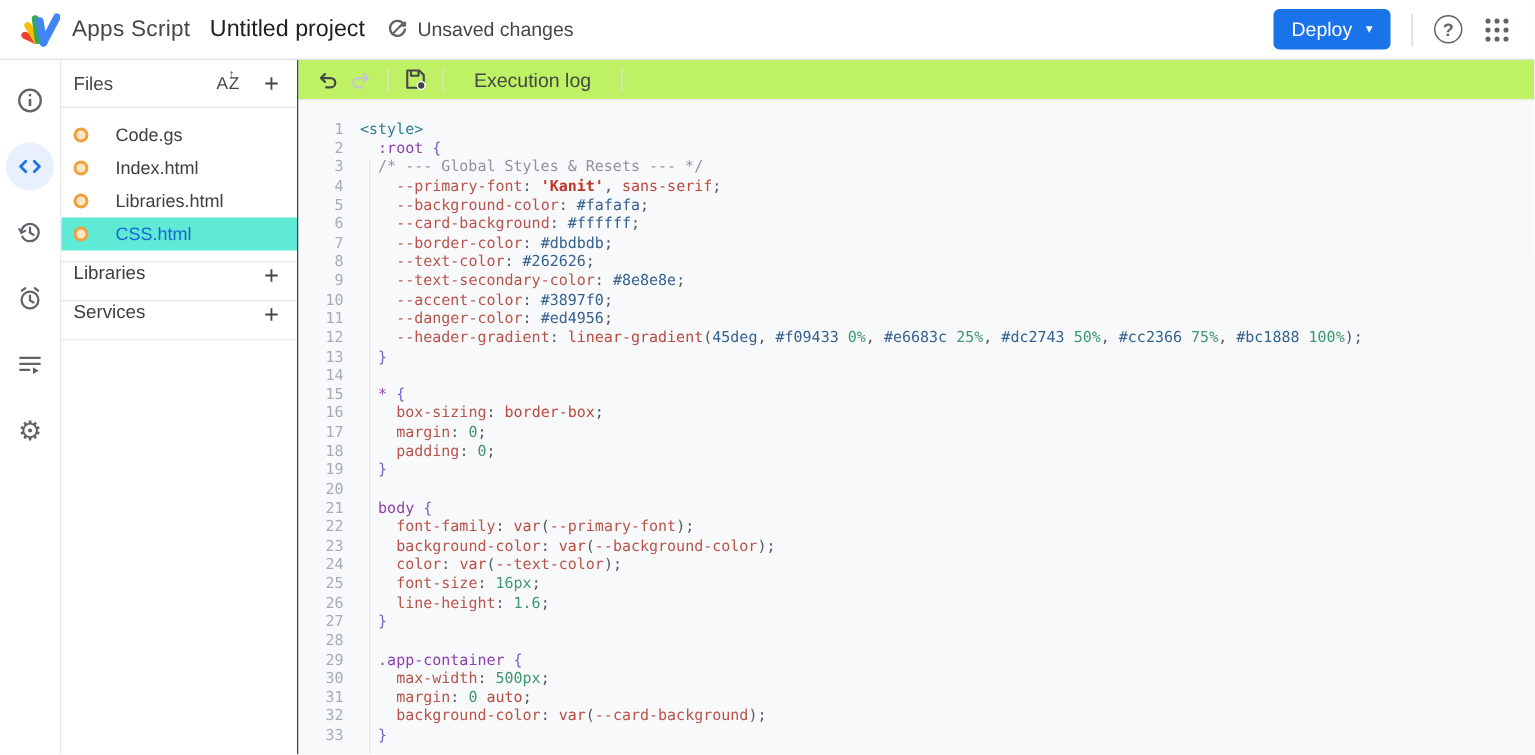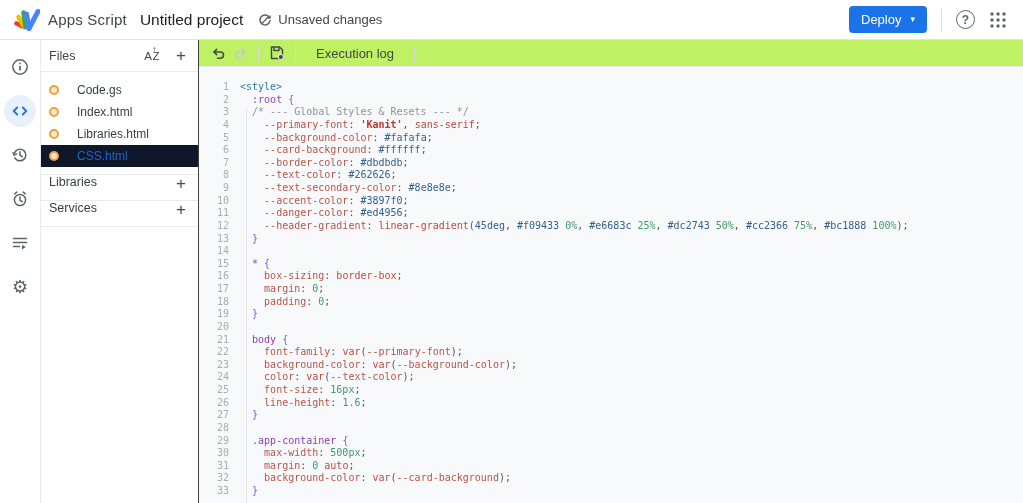--- a/index.html
+++ b/index.html
@@ -4,21 +4,21 @@
 <style>
   html,body{margin:0;padding:0;background:#fff;}
   .app{width:1023px;height:503px;position:relative;overflow:hidden;background:#fff;
        font-family:"Liberation Sans",sans-serif;-webkit-font-smoothing:antialiased;}
 
   
   .hdr{height:40px;box-sizing:border-box;display:flex;align-items:center;
        padding:0 16px 0 14px;border-bottom:1px solid #e0e3e7;background:#fff;}
   .brand{font-size:15px;color:#444746;margin-left:8px;letter-spacing:.2px;}
   .proj-title{font-size:15.5px;color:#202124;font-weight:500;margin-left:13px;cursor:text;}
-  .status{display:flex;align-items:flex-end;gap:6px;margin-left:15px;color:#444746;font-size:13px;}
+  .status{display:flex;align-items:flex-start;gap:6px;margin-left:15px;color:#444746;font-size:13px;}
   .deploy{margin-left:auto;height:27px;background:#1a73e8;color:#fff;border:none;border-radius:4px;
           display:flex;align-items:center;padding:0 12px;font-size:13px;font-weight:500;cursor:pointer;
           font-family:inherit;gap:9px;}
   .deploy .caret{font-size:9px;line-height:1;}
   .vsep{width:1px;height:22px;background:#dadce0;margin:0 14px;}
   .help{width:19px;height:19px;border:1.7px solid #5f6368;border-radius:50%;color:#5f6368;
         font-size:12px;font-weight:bold;display:grid;place-items:center;cursor:pointer;box-sizing:border-box;}
   .appsgrid{margin-left:14px;cursor:pointer;display:grid;place-items:center;}
 
   
@@ -39,21 +39,21 @@
   .files-title{font-size:12.5px;font-weight:500;color:#444746;}
   .az{margin-left:auto;position:relative;color:#444746;font-size:11.5px;font-weight:500;
       letter-spacing:.5px;cursor:pointer;padding-right:2px;}
   .az .up{position:absolute;top:-5px;left:8px;font-size:8px;}
   .plus{color:#444746;font-size:17px;font-weight:400;cursor:pointer;line-height:1;}
   .files-hdr .plus{margin-left:14px;}
   .file-list{padding:7px 0;flex:none;}
   .file-row{height:22px;display:flex;align-items:center;padding-left:8px;gap:18px;cursor:pointer;}
   .file-dot{width:10px;height:10px;border-radius:50%;border:2px solid #f0a13c;background:#fbe7cb;
             box-sizing:border-box;flex:none;}
-  .file-row.selected{background:#0f172a;}
+  .file-row.selected{background:#5eead4;}
   .file-row.selected .file-label{color:#1967d2;}
   .section-row{height:25px;display:flex;padding:0 12px 0 8px;
                border-top:1px solid #e8eaed;flex:none;}
   .section-row:last-of-type{border-bottom:1px solid #e8eaed;}
   .section-label{font-size:12.5px;font-weight:500;color:#3c4043;}
   .section-row .plus{margin-left:auto;}
 
   
   .editor{flex:1;min-width:0;display:flex;flex-direction:column;}
   .etb{height:27px;box-sizing:border-box;background:#bef264;border-bottom:1px solid #e8eaed;

